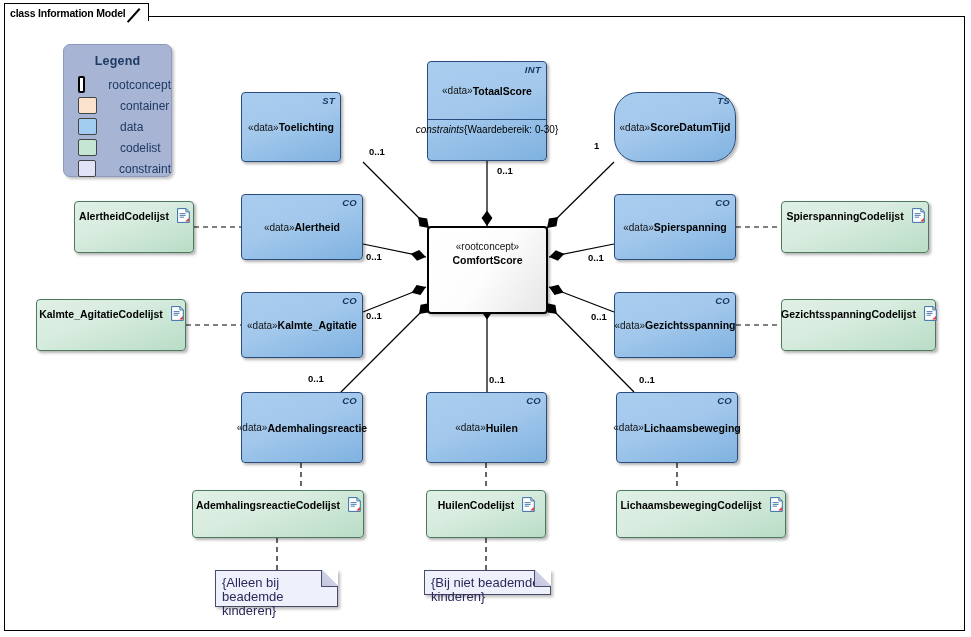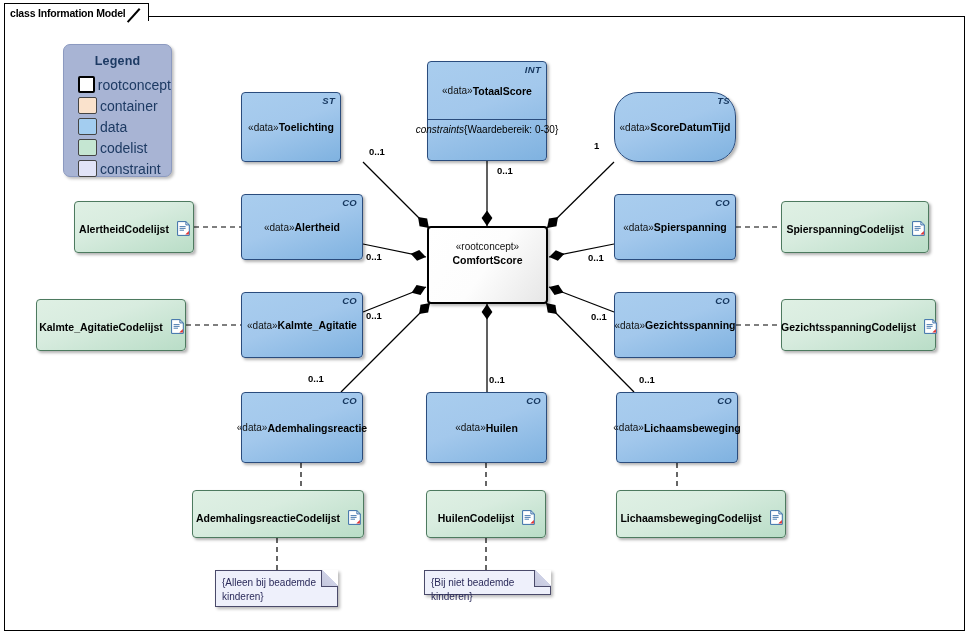--- a/index.html
+++ b/index.html
@@ -71,50 +71,50 @@
 
   
   .codel{
     border:1.2px solid #4d7a5f;border-radius:4px;
     background:linear-gradient(160deg,#dff0e4 0%,#d8ecdf 40%,#b9ddc7 100%);
     box-shadow:2px 2px 3px rgba(0,0,0,.30);
     display:flex;align-items:flex-start;justify-content:flex-start;
   }
   .codel .cl-inner{
     display:flex;align-items:center;gap:8px;width:100%;
-    padding:19px 9px 0 10px;box-sizing:border-box;justify-content:center;
+    padding:6px 9px 0 10px;box-sizing:border-box;justify-content:center;
   }
   .codel .clname{font-size:10.5px;font-weight:bold;color:#000;white-space:nowrap;}
   .doc-ic{width:13px;height:15px;flex:0 0 auto;}
 
   
   .note{
     background:#eef0fb;border:1px solid #4a4a6a;box-shadow:2px 2px 3px rgba(0,0,0,.28);
-    font-size:10px;color:#2a2a5a;line-height:14px;padding:5px 8px 4px 6px;
+    font-size:13px;color:#2a2a5a;line-height:14px;padding:5px 8px 4px 6px;
     box-sizing:border-box;position:absolute;z-index:3;
   }
   .note .fold{
     position:absolute;top:-1px;right:-1px;width:16px;height:16px;
     background:linear-gradient(225deg,#fff 0%,#fff 49%,#cfd2e6 50%,#c3c6dd 100%);
     border-left:1px solid #4a4a6a;border-bottom:1px solid #4a4a6a;
   }
 
   
   #legend{
     position:absolute;background:#a8b4d4;border:1px solid #8c9ac0;border-radius:7px;
     box-shadow:2px 2px 3px rgba(0,0,0,.25);z-index:3;
   }
   #legend .lg-title{
     text-align:center;font-size:12.5px;font-weight:bold;color:#1d3a63;
     margin:9px 0 8px;letter-spacing:.2px;
   }
   .lg-row{display:flex;align-items:center;margin:0 0 4px 14px;}
   .lg-sw{width:19px;height:17px;border:1px solid #444;border-radius:2px;box-sizing:border-box;}
   .lg-sw.root{border:2.4px solid #000;background:#fff;}
-  .lg-lbl{font-size:14px;color:#1d3a63;margin-left:3px;}
+  .lg-lbl{font-size:12px;color:#1d3a63;margin-left:23px;}
 
   
   .mult{
     position:absolute;font-size:9.5px;font-weight:bold;color:#000;z-index:5;white-space:nowrap;
   }
 </style>
 </head>
 <body>
 
 <div id="canvas">
@@ -185,21 +185,21 @@
     <div class="lg-row">
       <span class="lg-sw" style="background:#c5e6d2;"></span>
       <span class="lg-lbl">codelist</span>
     </div>
     <div class="lg-row">
       <span class="lg-sw" style="background:#e1e3f7;"></span>
       <span class="lg-lbl">constraint</span>
     </div>
   </div>
 
-  <div class="node rootcls" style="left:427px;top:226px;width:121px;height:78px;">
+  <div class="node rootcls" style="left:427px;top:226px;width:121px;height:88px;">
     <span class="stereo">«rootconcept»</span>
     <span class="cname">ComfortScore</span>
   </div>
 
   <div class="node cls" style="left:241px;top:92px;width:100px;height:70px;">
     <div class="body">
       <span class="tag">ST</span>
       <span class="stereo">«data»</span>
       <span class="cname">Toelichting</span>
     </div>

